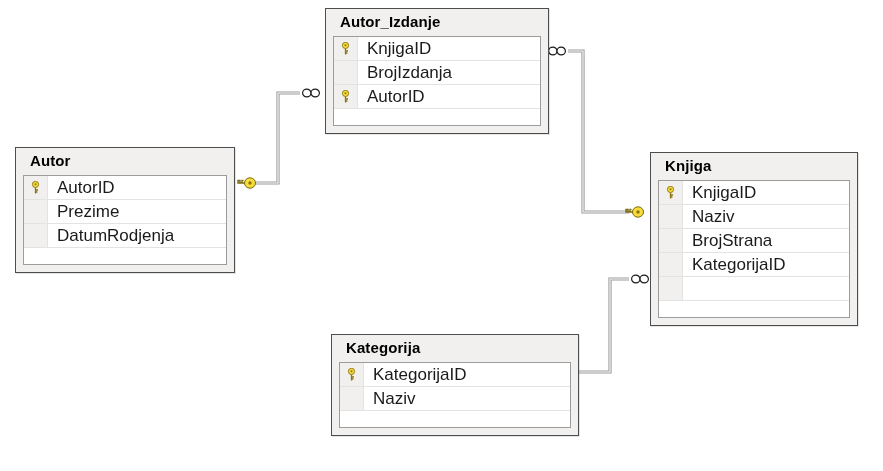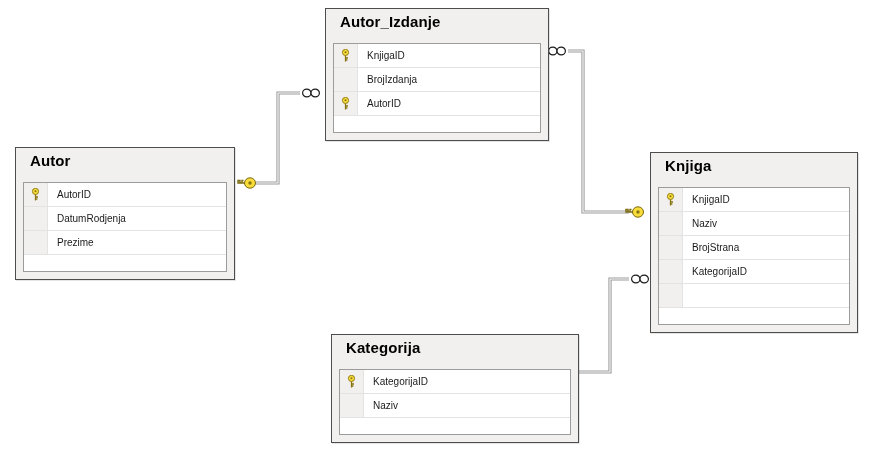--- a/index.html
+++ b/index.html
@@ -33,21 +33,21 @@
     position: absolute;
     box-sizing: border-box;
     background: #f1f0ef;
     border: 1px solid #4d4d4d;
     box-shadow: 1px 1px 0 rgba(0,0,0,0.10);
   }
   .table-title {
     font-size: 15px;
     font-weight: bold;
     color: #000000;
-    padding: 4px 0 13px 14px;
+    padding: 4px 0 6px 14px;
     letter-spacing: 0.1px;
     white-space: nowrap;
   }
   .table-grid {
     box-sizing: border-box;
     background: #ffffff;
     border: 1px solid #9c9c9c;
     margin: 0 7px 7px 7px;
   }
   .col-row {
@@ -67,21 +67,21 @@
     border-right: 1px solid #e3e3e3;
     display: flex;
     align-items: center;
     justify-content: center;
   }
   .col-name {
     flex: 1;
     display: flex;
     align-items: center;
     padding-left: 9px;
-    font-size: 10px;
+    font-size: 17px;
     color: #1a1a1a;
     white-space: nowrap;
   }
   .row-filler {
     height: 16px;
     background: #ffffff;
   }
   .key-icon {
     display: block;
     width: 11px;
@@ -176,26 +176,26 @@
             <circle cx="5.5" cy="3.3" r="1" fill="#8a7410"></circle>
             <path d="M5.5 6.4 L5.5 12.4 M5.5 9 L8 9 M5.5 11 L7.4 11" stroke="#8a7410" stroke-width="1.3" fill="none"></path>
           </svg>
         </div>
         <div class="col-name">AutorID</div>
       </div>
 
 
       <div class="col-row">
         <div class="col-key"></div>
+        <div class="col-name">Prezime</div>
+      </div>
+
+      <div class="col-row">
+        <div class="col-key"></div>
         <div class="col-name">DatumRodjenja</div>
-      </div>
-
-      <div class="col-row">
-        <div class="col-key"></div>
-        <div class="col-name">Prezime</div>
       </div>
 
       <div class="row-filler"></div>
     </div>
   </div>
 
   <div class="table-card" style="left:650px; top:152px; width:208px;">
     <div class="table-title">Knjiga</div>
     <div class="table-grid">
 

